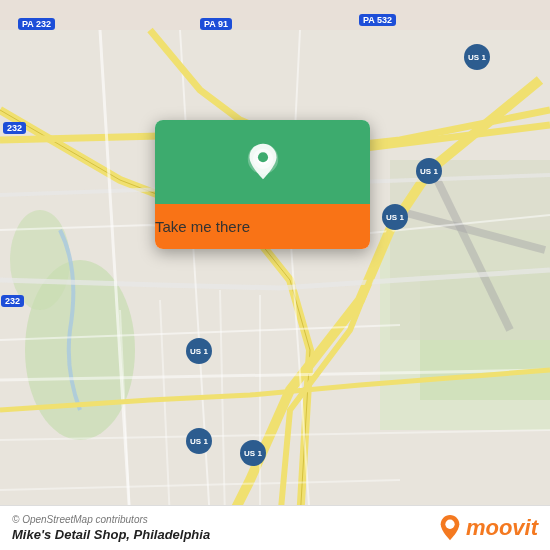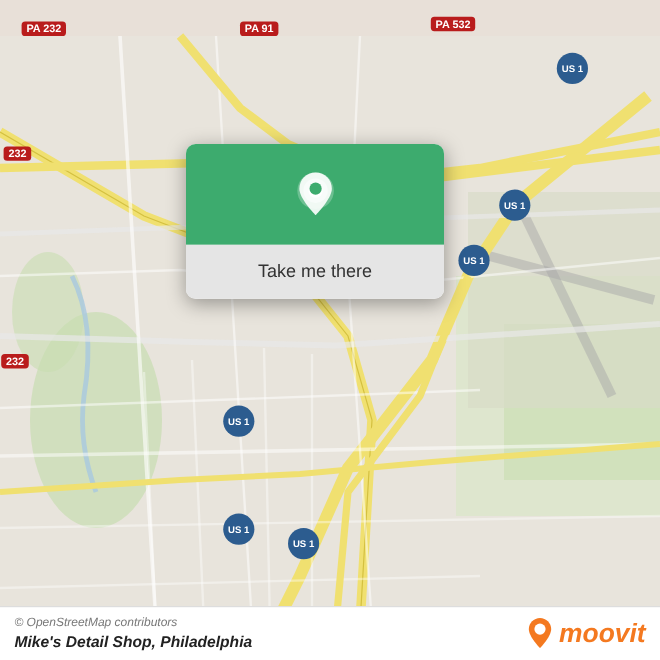--- a/index.html
+++ b/index.html
@@ -53,28 +53,28 @@
       padding: 22px 0 18px 0;
     }
 
     .pin-icon {
       width: 44px;
       height: 44px;
     }
 
     .popup-button {
       width: 100%;
-      background: #e5e5e5;
+      background: #f97316;
       border: none;
       cursor: pointer;
       padding: 14px 0;
       font-size: 15px;
       font-weight: 500;
       color: #333;
-      text-align: center;
+      text-align: left;
     }
 
     
     .bottom-bar {
       position: absolute;
       bottom: 0;
       left: 0;
       right: 0;
       background: white;
       border-top: 1px solid #ddd;
@@ -138,21 +138,21 @@
 
     .shield.us {
       background: #2c5c8f;
       border-radius: 50%;
       width: 26px;
       height: 26px;
       font-size: 8px;
     }
 
     .shield.pa {
-      background: #b91c1c;
+      background: #1d4ed8;
     }
   </style>
 </head>
 <body>
 
 <div id="map-container">
 
   <svg class="map-svg" viewBox="0 0 550 490" xmlns="http://www.w3.org/2000/svg">
 
     <rect width="550" height="490" fill="#e8e4dc"></rect>

